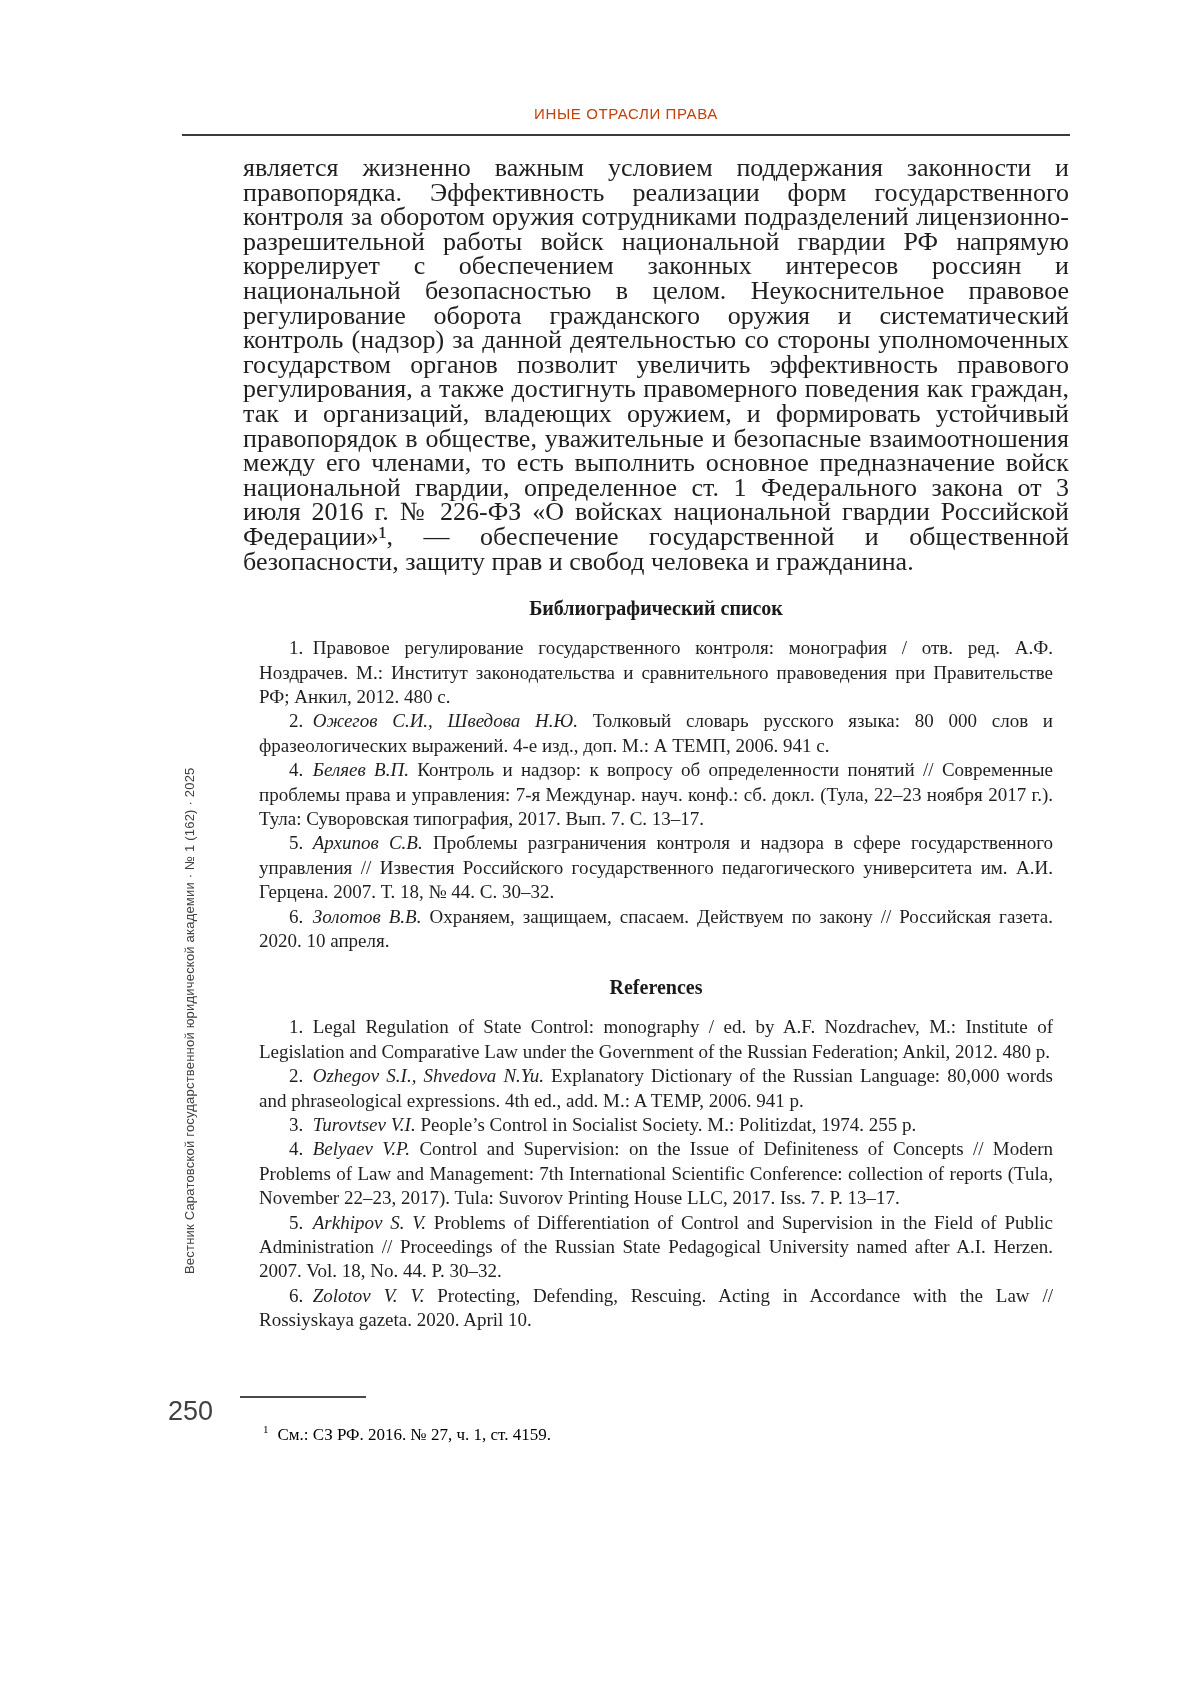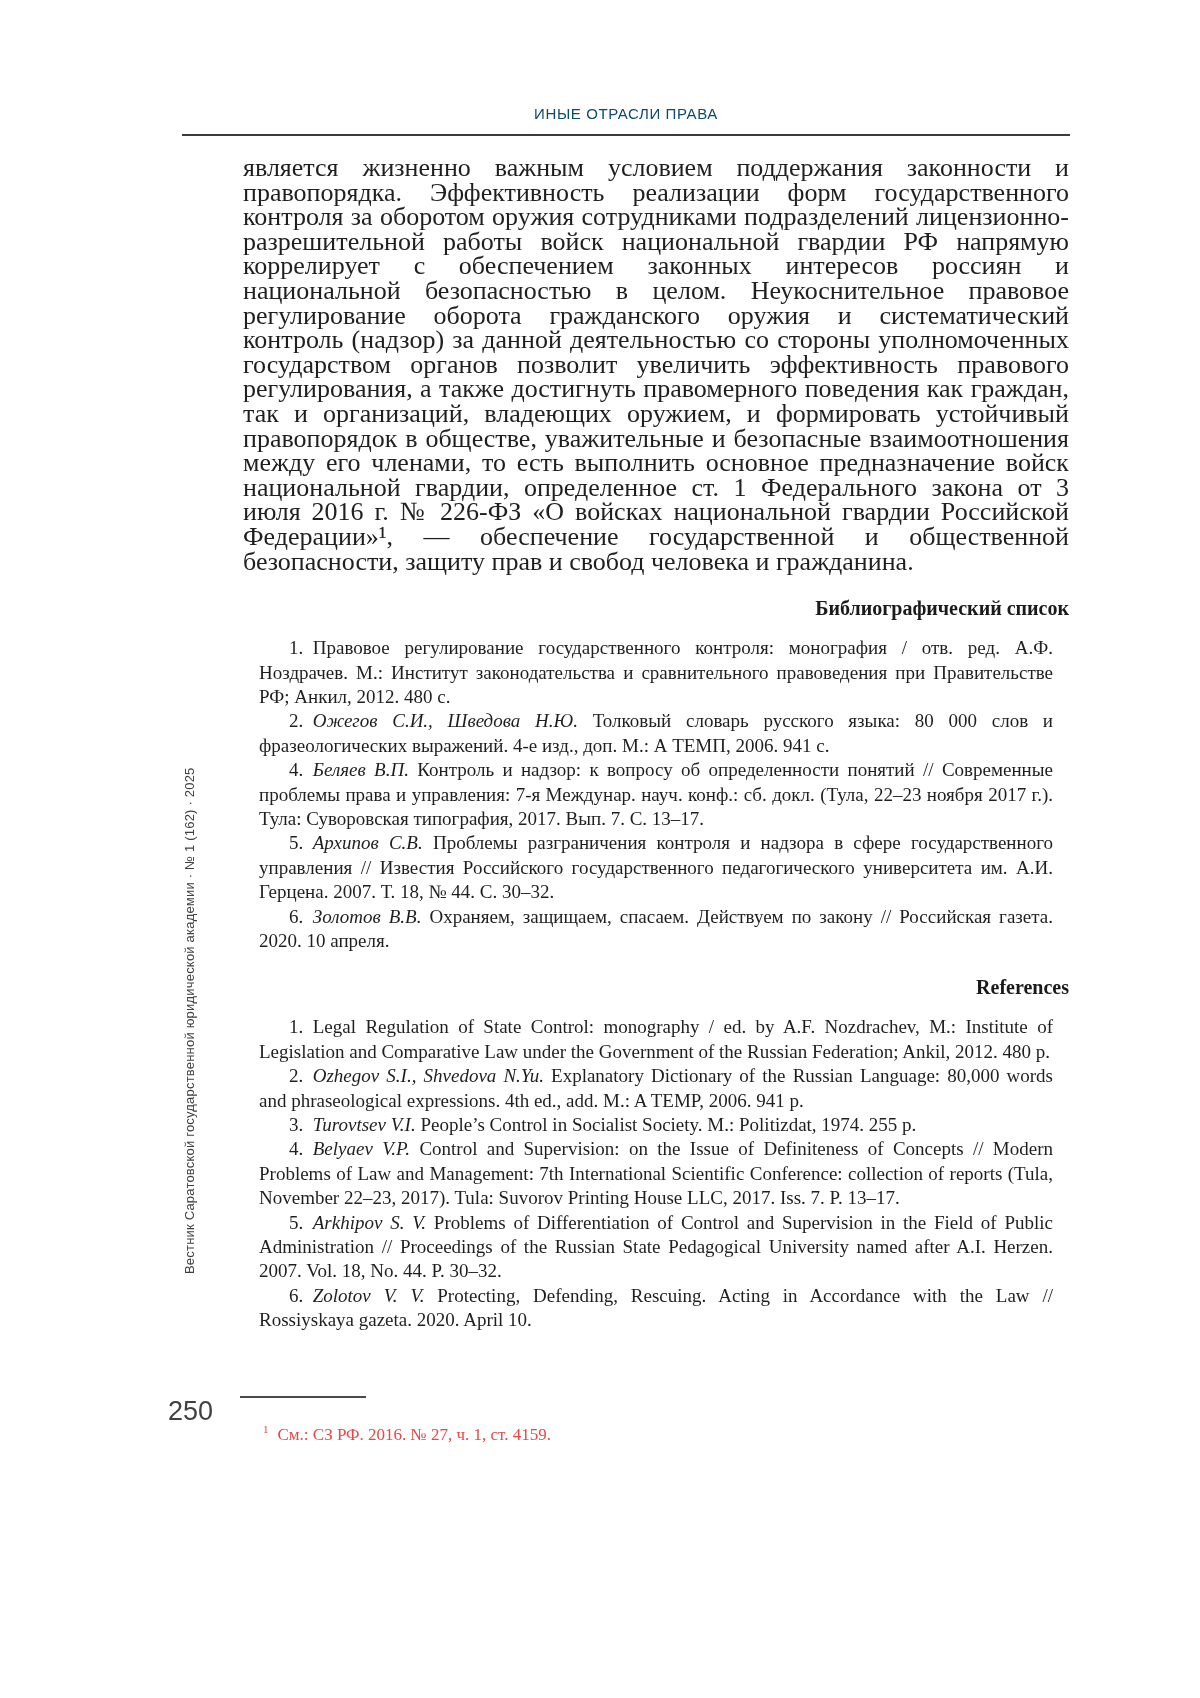--- a/index.html
+++ b/index.html
@@ -18,21 +18,21 @@
   }
   .running-head {
     position: absolute;
     left: 182px;
     top: 105px;
     width: 888px;
     text-align: center;
     font-family: "Liberation Sans", sans-serif;
     font-size: 15px;
     letter-spacing: 0.6px;
-    color: #0c4a6e;
+    color: #c2410c;
   }
   .header-rule {
     position: absolute;
     left: 182px;
     top: 134px;
     width: 888px;
     height: 2px;
     background: #3b3b3b;
   }
   .content {
@@ -42,21 +42,21 @@
     width: 826px;
   }
   .body-par {
     margin: 0;
     font-size: 26px;
     line-height: 24.6px;
     text-align: justify;
   }
   .section-heading {
     margin: 22px 0 1px 0;
-    text-align: right;
+    text-align: center;
     font-weight: bold;
     font-size: 20px;
     line-height: 24px;
     color: #1a1a1a;
   }
   .ref-list { margin: 16px; }
   .ref-item {
     margin: 0;
     font-size: 19px;
     line-height: 24.4px;
@@ -73,21 +73,21 @@
     background: #4a4a4a;
   }
   .footnote {
     position: absolute;
     left: 243px;
     top: 1401px;
     width: 826px;
     font-size: 17px;
     line-height: 22px;
     text-indent: 20px;
-    color: #ef4444;
+    color: #000000;
   }
   .footnote sup {
     font-size: 11px;
     margin-right: 9px;
   }
   .page-number {
     position: absolute;
     left: 168px;
     top: 1396px;
     font-family: "Liberation Sans", sans-serif;

